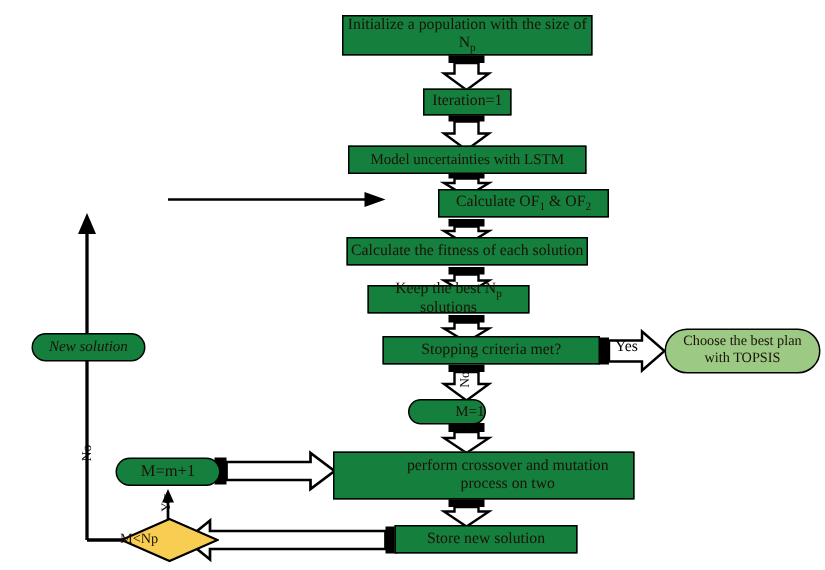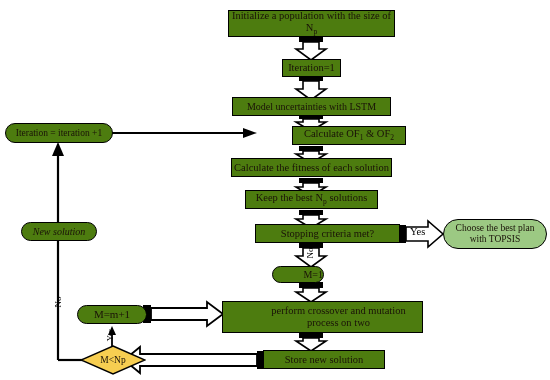--- a/index.html
+++ b/index.html
@@ -8,36 +8,36 @@
     background:#ffffff;
     font-family:"Liberation Serif", serif;
     overflow:hidden;
     position:relative;
   }
   #canvas{position:absolute;left:0;top:0;width:550px;height:380px;}
   .node{
     position:absolute;
     box-sizing:border-box;
     border:1px solid #000;
-    background:#4d7c0f;
+    background:#15803d;
     display:flex;
     align-items:center;
     justify-content:center;
     text-align:center;
     color:#1a1208;
     line-height:1.12;
     z-index:5;
   }
   .proc{border-radius:0;}
   .round{border-radius:999px;}
   .term{background:#9CC983;border-radius:999px;}
   .diamond{
     position:absolute;
     z-index:5;
-    display:flex;align-items:center;justify-content:center;
+    display:flex;align-items:center;
   }
   .diamond .dshape{
     position:absolute;left:0;top:0;width:100%;height:100%;
   }
   .diamond .dlabel{
     position:relative;z-index:2;text-align:center;color:#1a1208;
   }
   .edge-label{
     position:absolute;
     color:#000;
@@ -152,21 +152,21 @@
   <div class="node proc" style="left:256px;top:126px;width:114px;height:19px;font-size:10.5px;margin-left:36px;">
     <span>
       <span>Calculate OF</span><span class="sub">1</span><span> &amp; OF</span><span class="sub">2</span>
     </span>
   </div>
 
   <div class="node proc" style="left:231px;top:158px;width:161px;height:19px;font-size:10.5px;">
     <span>Calculate the fitness of each solution</span>
   </div>
 
-  <div class="node proc" style="left:245px;top:190px;width:133px;height:19px;font-size:10.5px;">
+  <div class="node proc" style="left:245px;top:190px;width:108px;height:19px;font-size:10.5px;">
     <span>
       <span>Keep the best N</span><span class="sub">p</span><span> solutions</span>
     </span>
   </div>
 
   <div class="node proc" style="left:255px;top:224px;width:145px;height:19px;font-size:10.5px;">
     <span>Stopping criteria met?</span>
   </div>
 
   <div class="node term" style="left:443px;top:219px;width:104px;height:30px;font-size:9.5px;flex-direction:column;">
@@ -194,23 +194,20 @@
   </div>
 
   <div class="node round" style="left:77px;top:305px;width:70px;height:19px;font-size:11px;">
     <span>M=m+1</span>
   </div>
 
   <div class="node round" style="left:21px;top:222px;width:76px;height:19px;font-size:10px;font-style:italic;">
     <span>New solution</span>
   </div>
 
-  <div class="node round" style="left:5px;top:123px;width:108px;height:20px;font-size:9.5px;">
-    <span>Iteration = iteration +1</span>
-  </div>
 
   <div class="edge-label" style="left:410px;top:226px;font-size:10.5px;">
     <span>Yes</span>
   </div>
 
   <div class="edge-label rot" style="left:304px;top:248px;font-size:9px;">
     <span>No</span>
   </div>
 
   <div class="edge-label rot" style="left:104px;top:330px;font-size:8.5px;">

